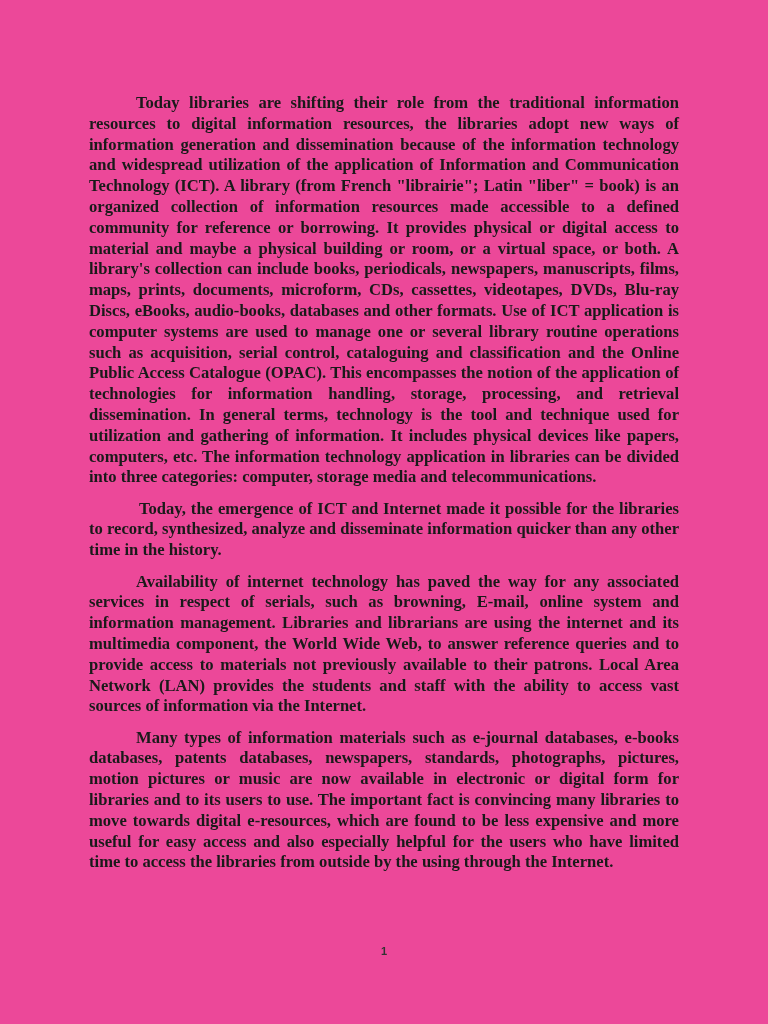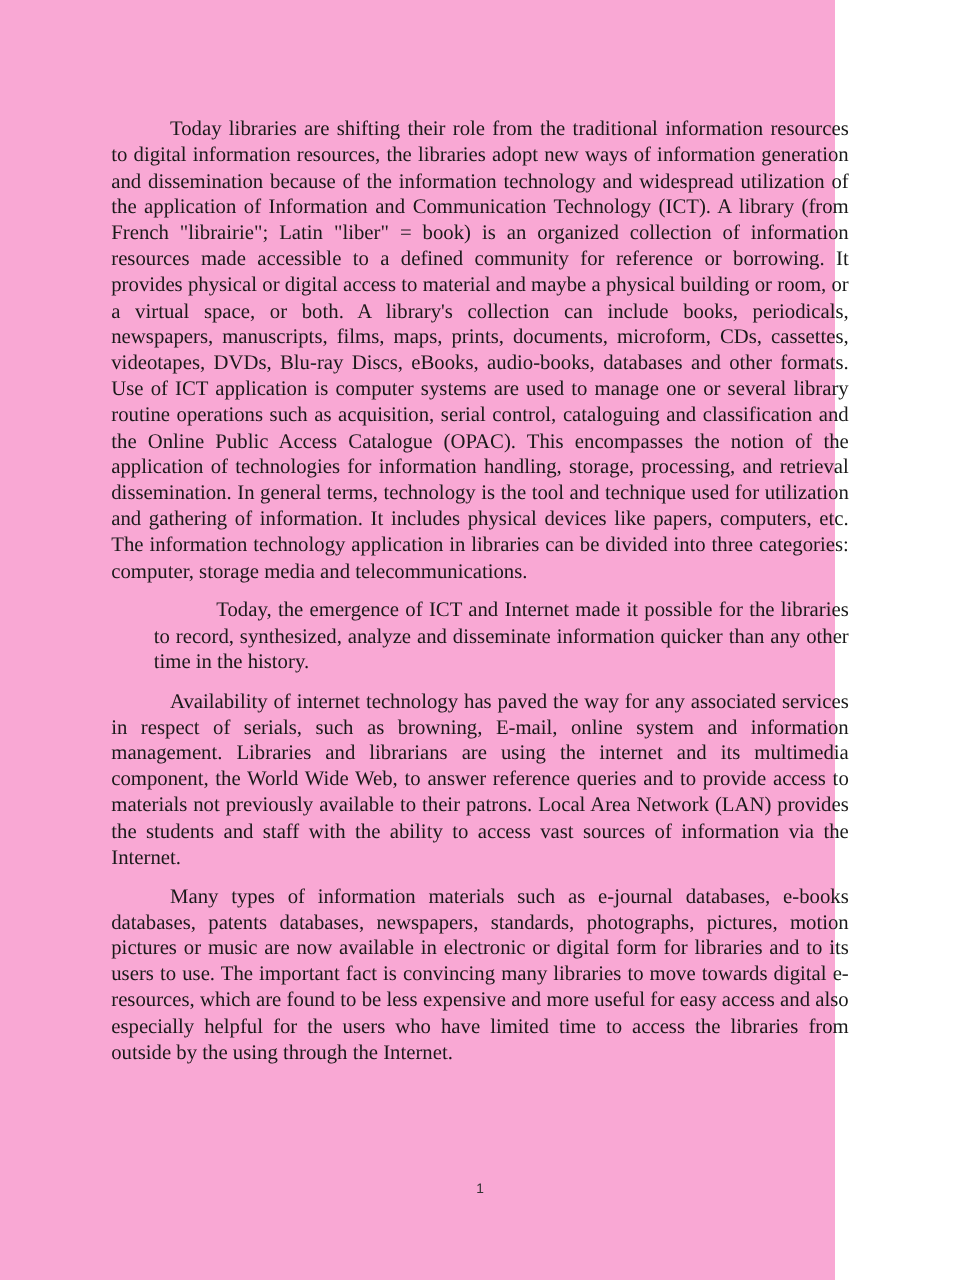--- a/index.html
+++ b/index.html
@@ -10,23 +10,24 @@
     body {
       width: 768px;
       height: 1024px;
       position: relative;
       overflow: hidden;
     }
     .page {
       position: absolute;
       left: 0;
       top: 0;
-      width: 668px;
+      width: 768px;
       height: 1024px;
-      background: #f9a8d4;
+      background: #ec4899;
+      font-weight: bold;
     }
     .content {
       position: absolute;
       left: 89px;
       top: 93px;
       width: 590px;
       font-family: "Liberation Serif", "DejaVu Serif", serif;
       font-size: 16.6px;
       line-height: 20.8px;
       color: #1a1a1a;
@@ -34,21 +35,20 @@
     .para {
       margin: 0;
       text-align: justify;
       text-indent: 47px;
     }
     .para + .para {
       margin-top: 10.5px;
     }
     .para.p2 {
       text-indent: 50px;
-      margin-left: 34px;
     }
     .page-number {
       position: absolute;
       left: 0;
       width: 768px;
       top: 945px;
       text-align: center;
       font-family: "Liberation Sans", "DejaVu Sans", sans-serif;
       font-size: 11px;
       color: #333333;

